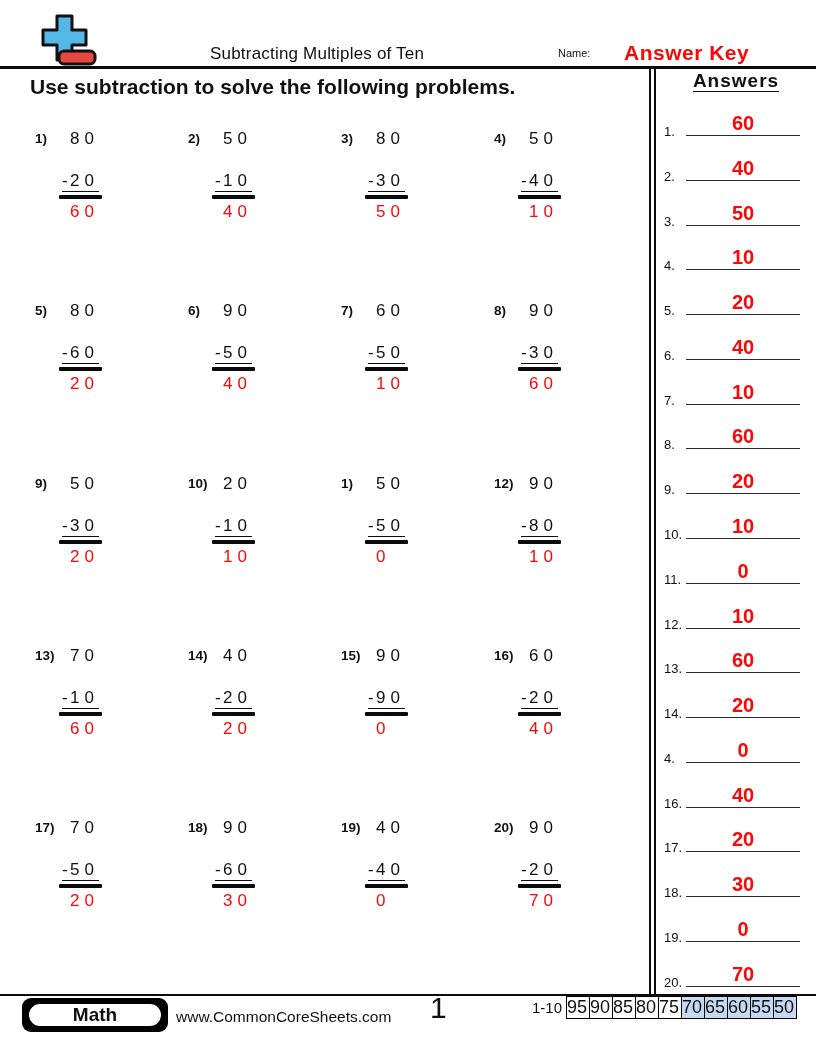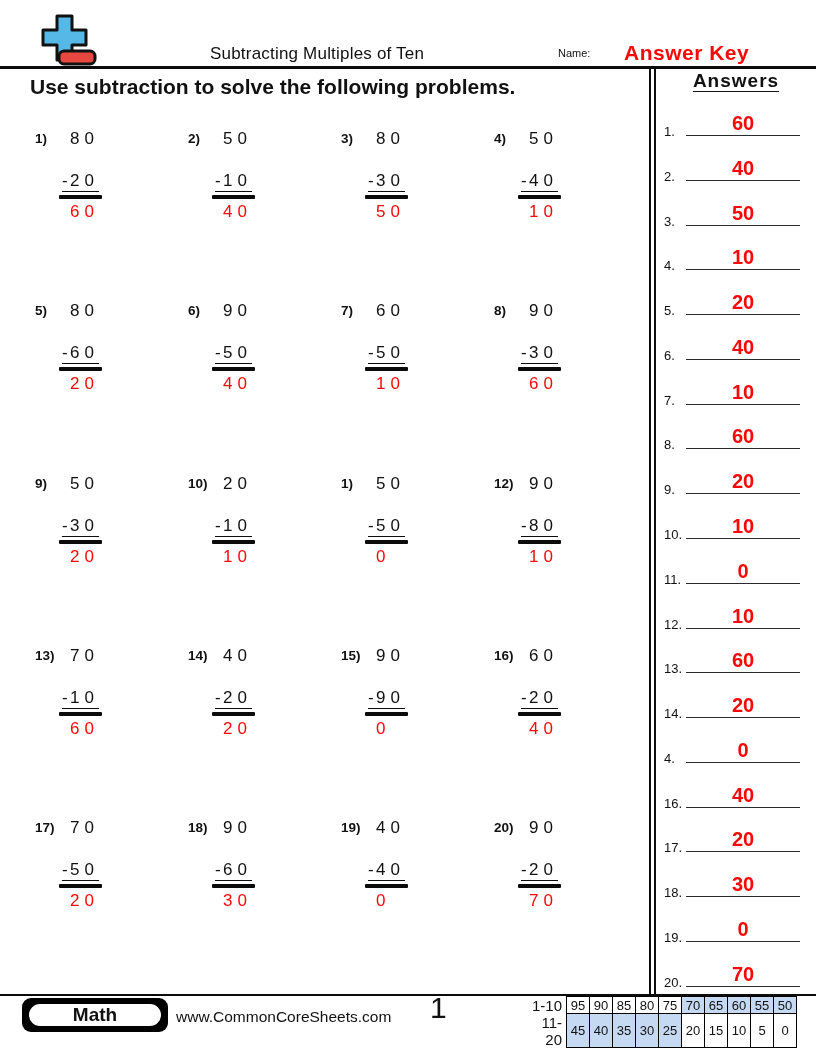--- a/index.html
+++ b/index.html
@@ -32,21 +32,21 @@
   .ans-num{position:absolute;left:8px;bottom:0;font-size:13px;}
   .ans-line{position:absolute;left:30px;right:12px;bottom:3px;border-bottom:1.7px solid #2b2b2b;text-align:center;}
   .ans-val{color:var(--answer-red);font-weight:bold;font-size:20px;display:inline-block;line-height:24px;}
   
   .footer-rule{position:absolute;left:0;top:994px;width:816px;height:1.6px;background:#0b0b0b;}
   .math-badge{position:absolute;left:22px;top:998px;width:146px;height:34px;background:#000;border-radius:9px;}
   .math-pill{position:absolute;left:5px;top:4px;right:5px;bottom:4px;background:#fff;border:2px solid #000;border-radius:14px;display:flex;align-items:center;justify-content:center;font-size:19px;font-weight:bold;}
   .website{position:absolute;left:176px;top:1008px;font-size:15.5px;}
   .page-number{position:absolute;left:430px;top:991px;font-size:30px;}
   .score-table{position:absolute;left:530px;top:996px;border-collapse:collapse;}
-  .score-table td{height:16px;font-size:13px;text-align:center;padding:0;}
+  .score-table td{height:16px;font-size:18px;padding:0;}
   .score-table td.cell{border:1.3px solid #000;width:22px;background:#fff;}
   .score-table td.cell.hl{background:var(--score-highlight);}
   .score-table td.lbl{border:none;padding-right:4px;font-size:15px;text-align:right;width:32px;}
 </style>
 </head>
 <body style="--answer-red: #f90808; --logo-blue: #55b8e6; --logo-red: #e64840; --score-highlight: #c6d9f2;">
 
 <div class="logo">
   <svg width="62" height="56" viewBox="0 0 62 56">
     <path d="M21 4 h15 v14 h14 v15 h-14 v15 h-15 v-15 h-14 v-15 h14 z" fill="var(--logo-blue)" stroke="#111" stroke-width="3" stroke-linejoin="round"></path>
@@ -419,27 +419,14 @@
         <td class="cell">90</td>
         <td class="cell">85</td>
         <td class="cell">80</td>
         <td class="cell">75</td>
         <td class="cell hl">70</td>
         <td class="cell hl">65</td>
         <td class="cell hl">60</td>
         <td class="cell hl">55</td>
         <td class="cell hl">50</td>
       </tr>
-      <tr>
-        <td class="lbl">11-20</td>
-        <td class="cell hl">45</td>
-        <td class="cell hl">40</td>
-        <td class="cell hl">35</td>
-        <td class="cell hl">30</td>
-        <td class="cell hl">25</td>
-        <td class="cell">20</td>
-        <td class="cell">15</td>
-        <td class="cell">10</td>
-        <td class="cell">5</td>
-        <td class="cell">0</td>
-      </tr>
     </tbody>
 </table>
 
 </body></html>

